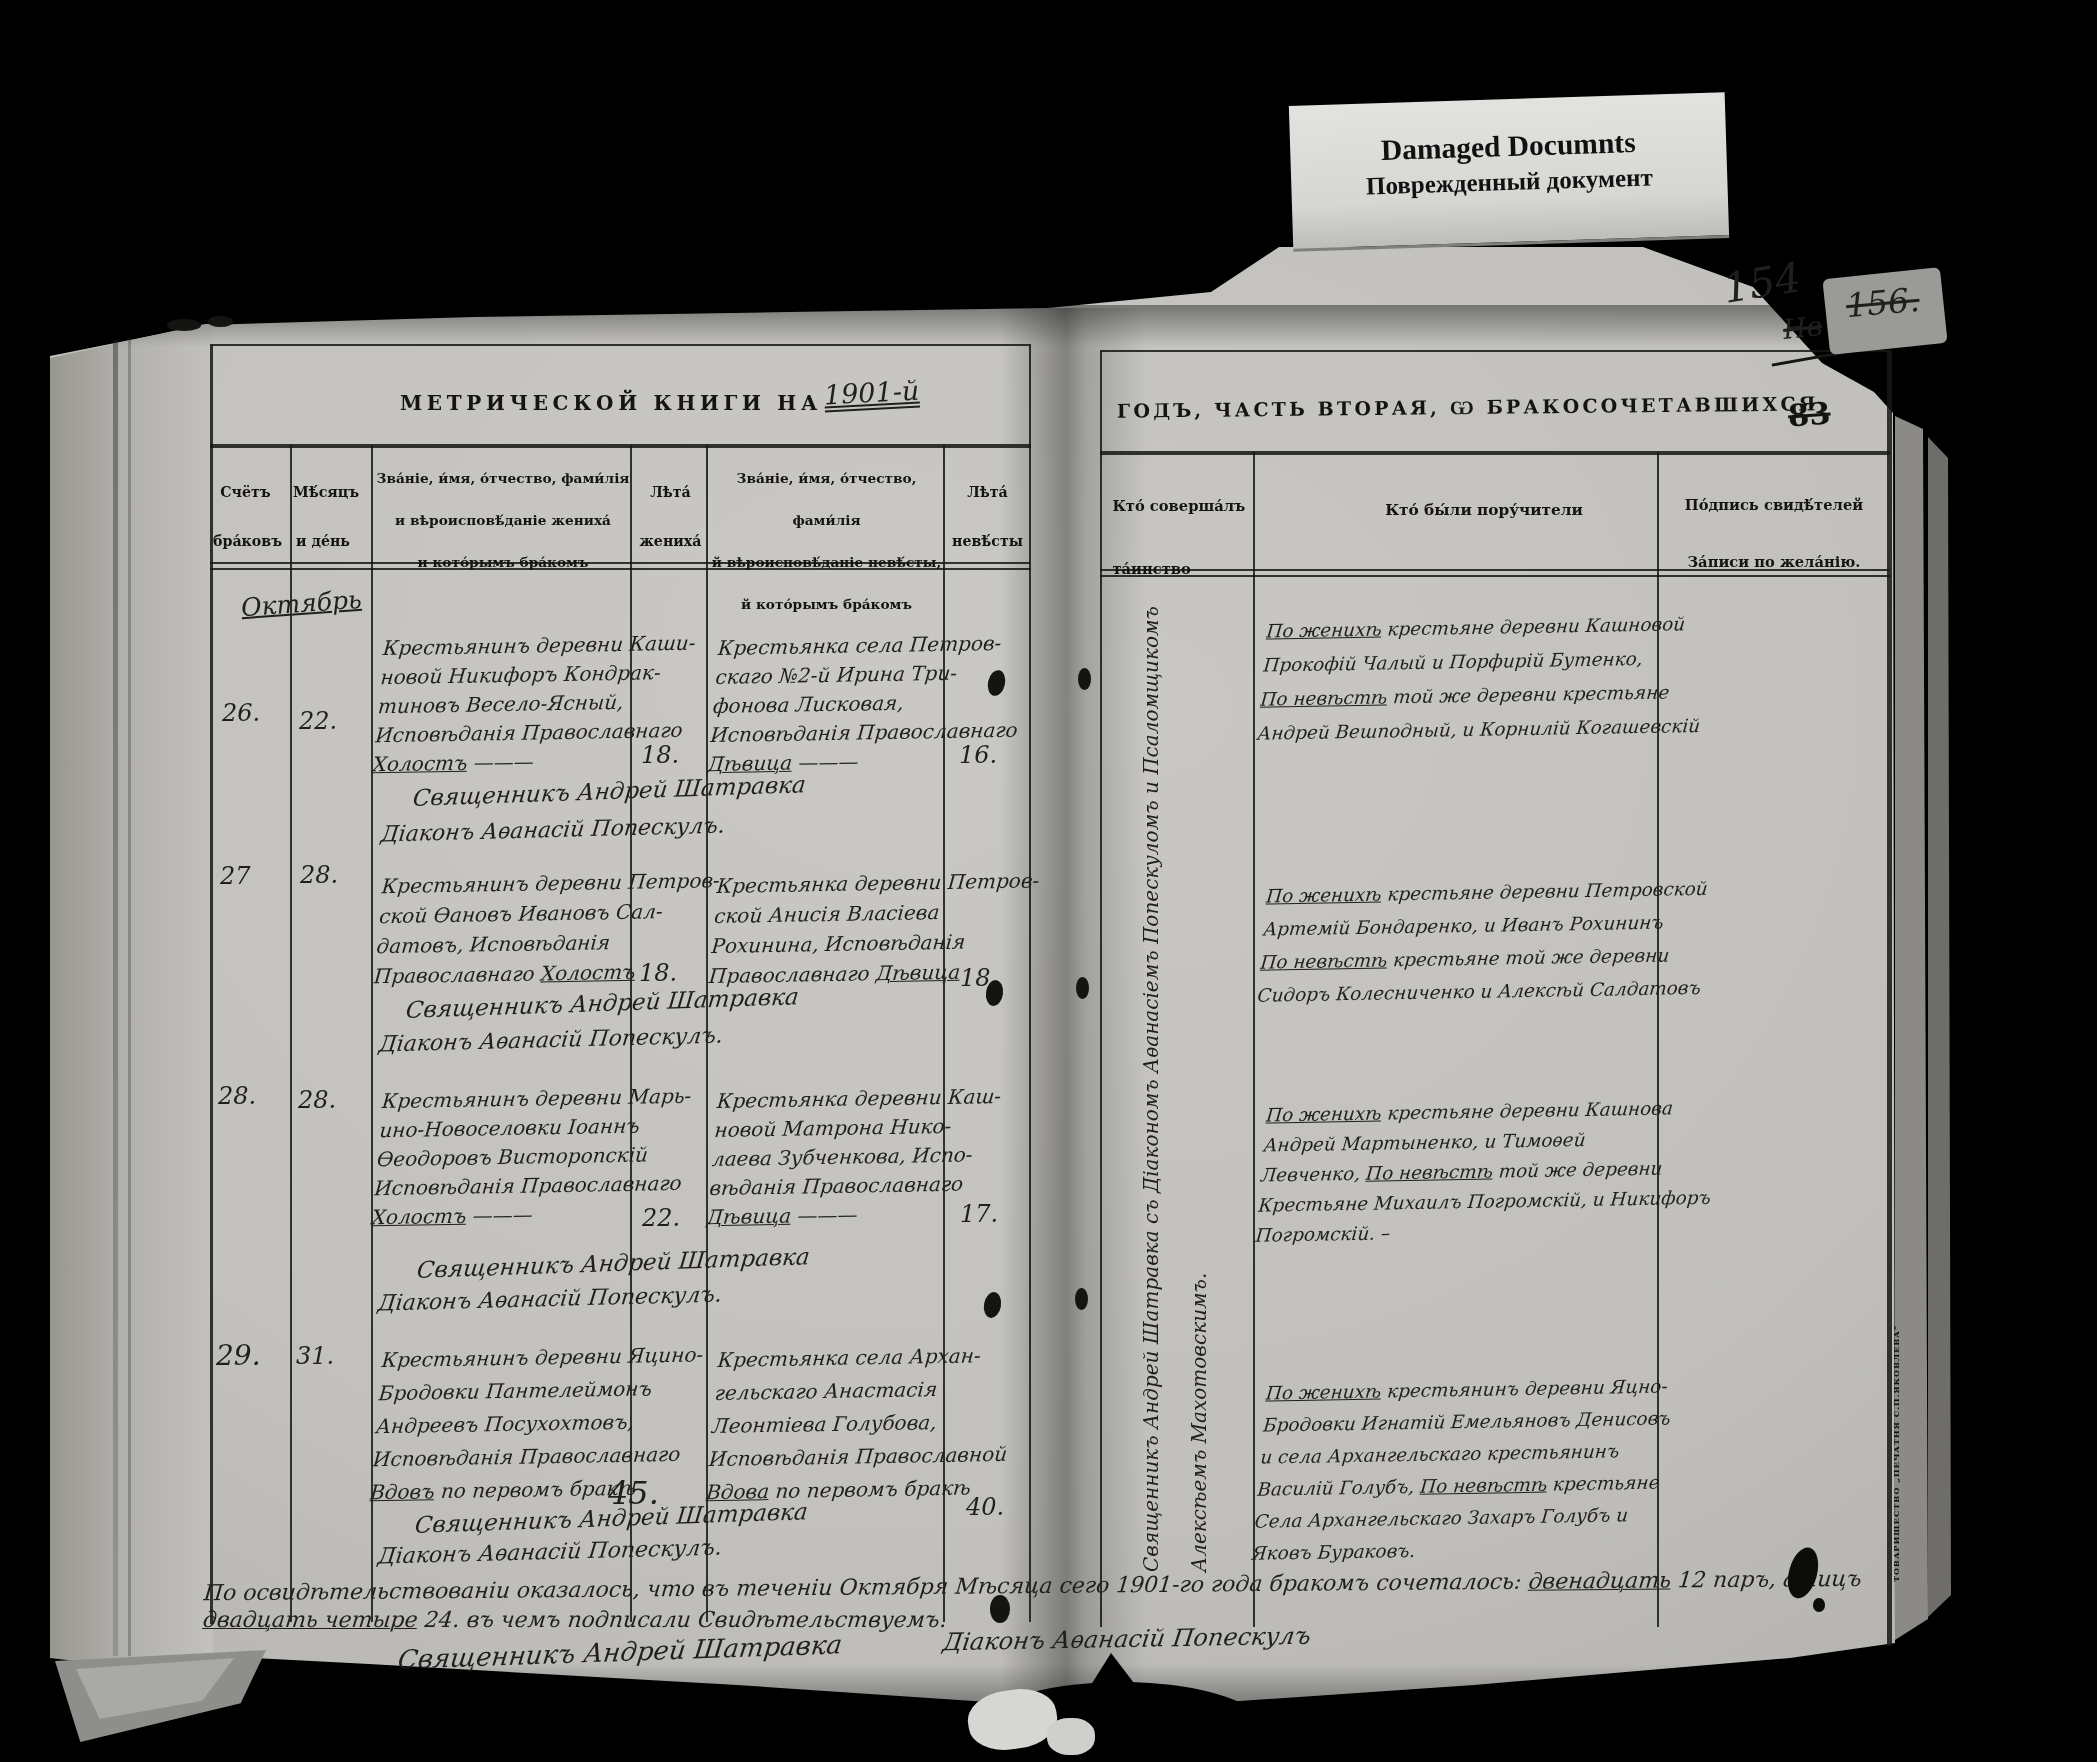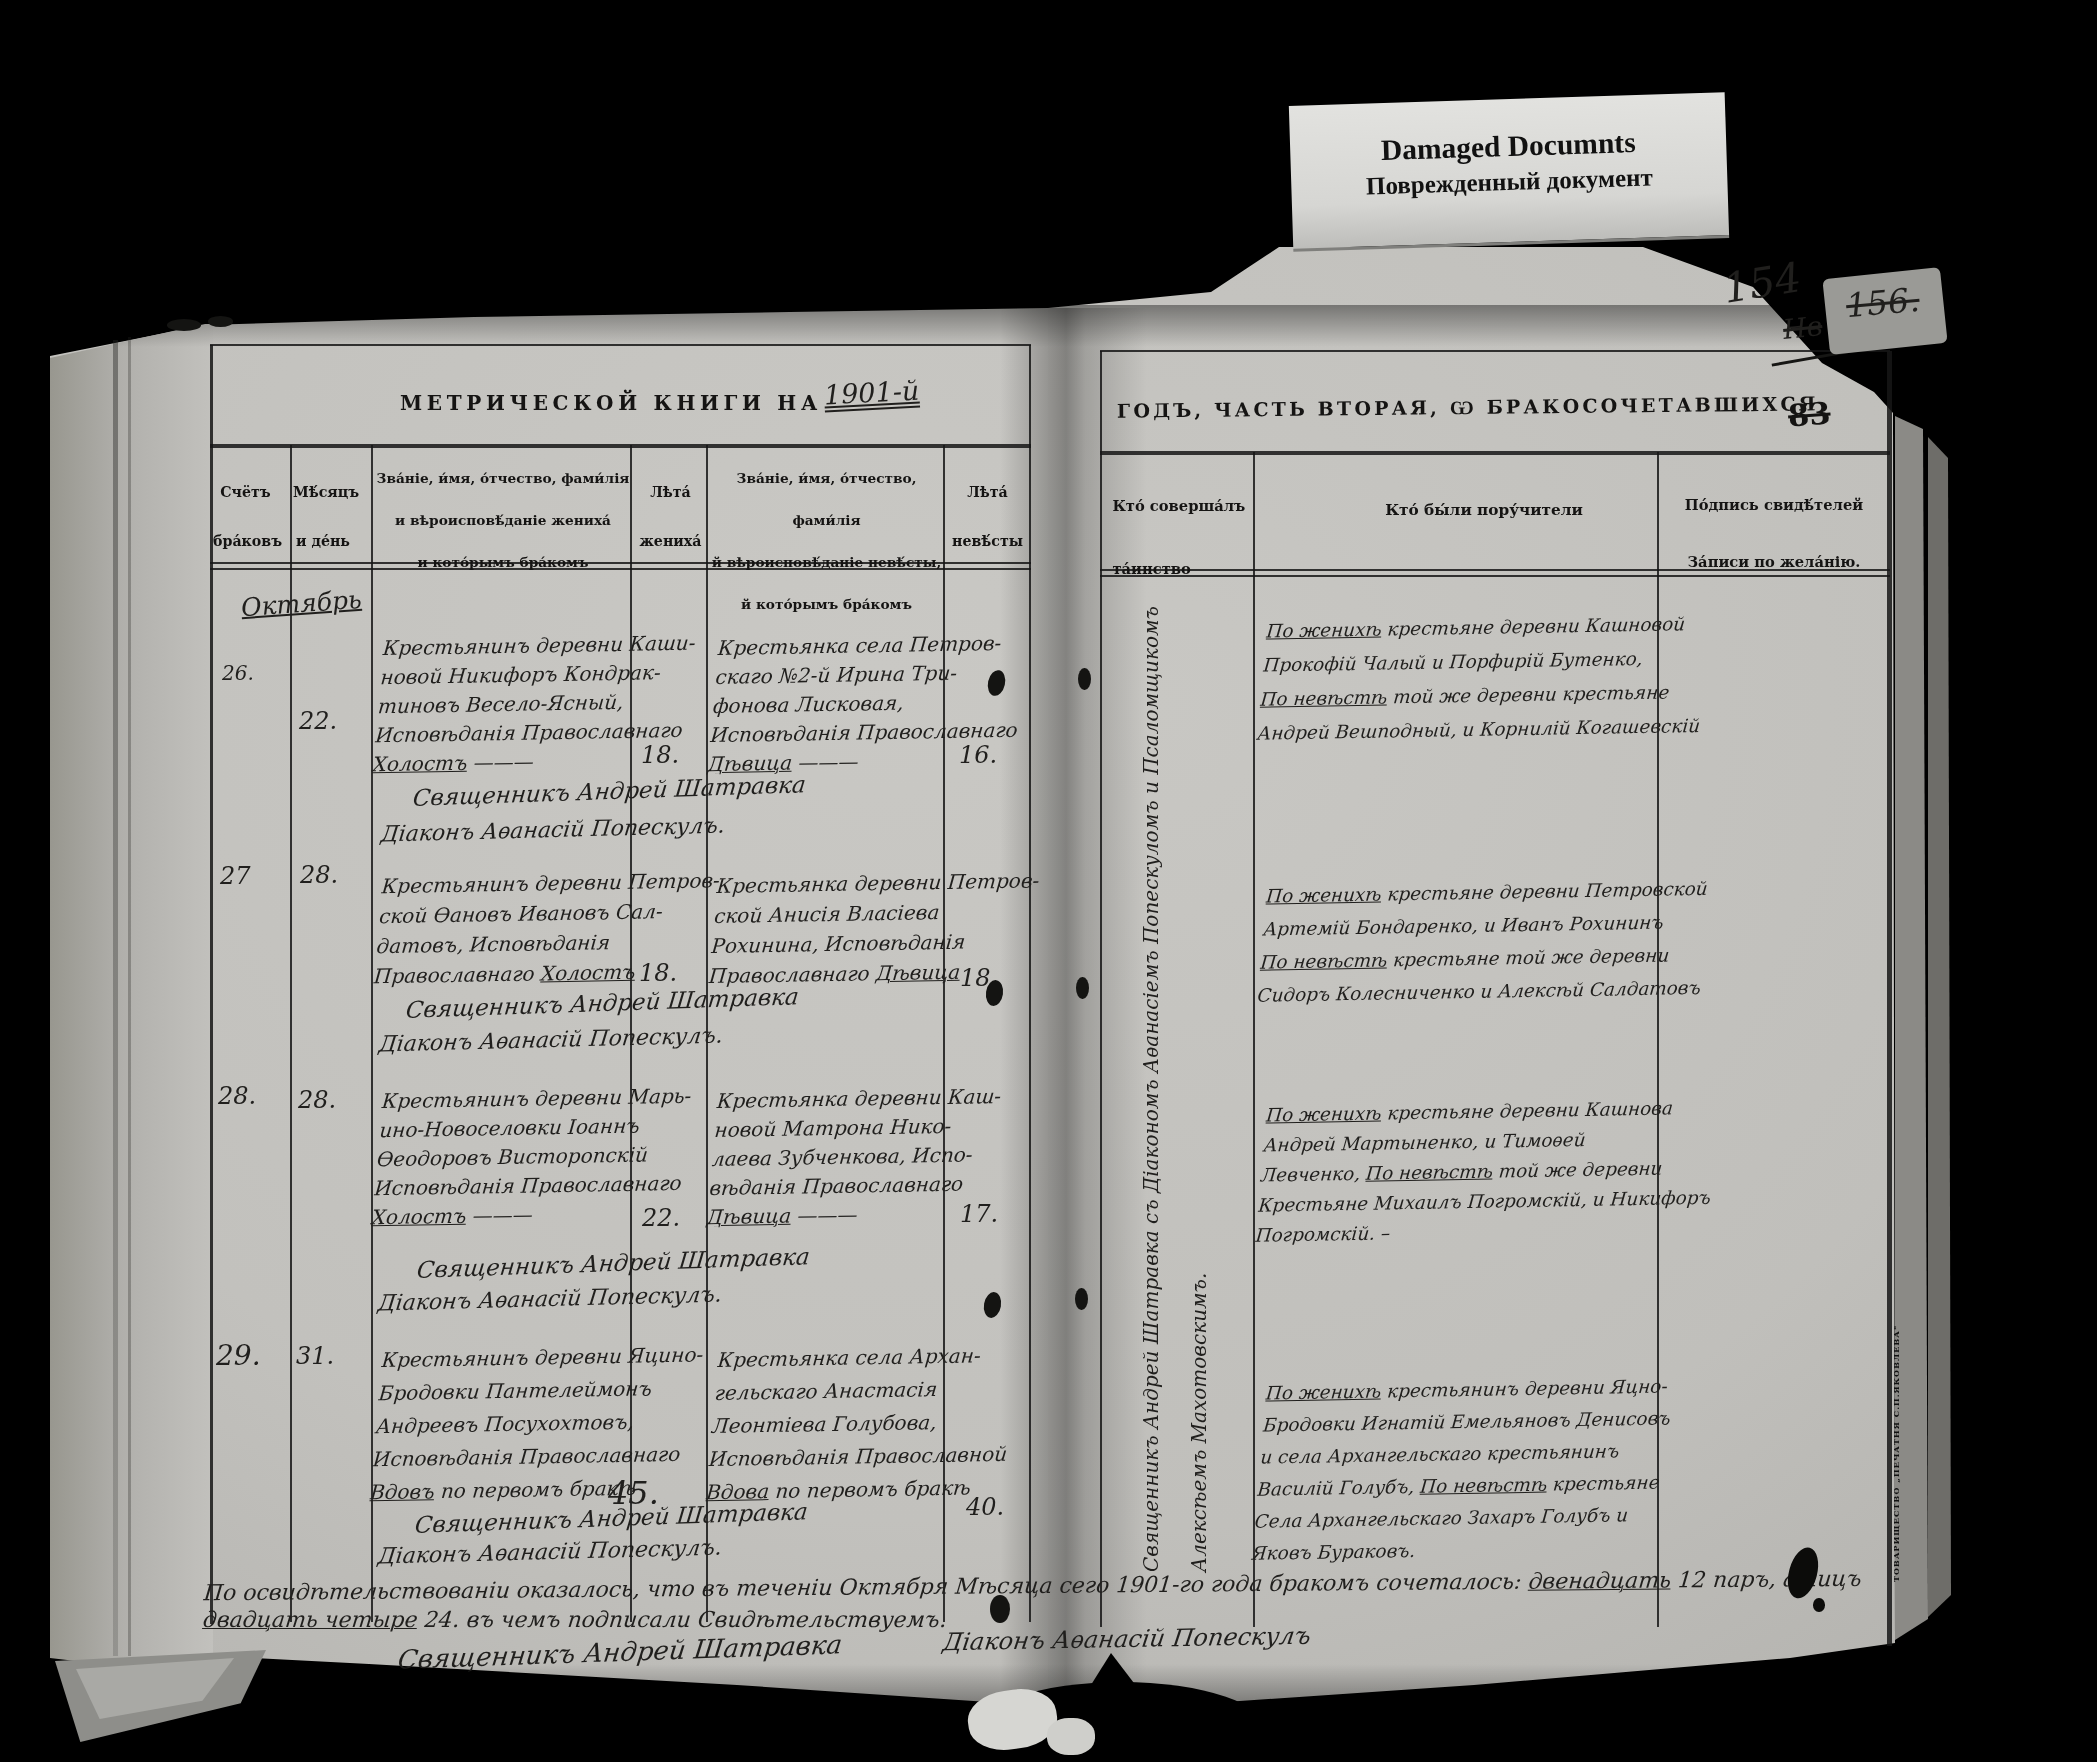--- a/index.html
+++ b/index.html
@@ -105,21 +105,21 @@
   <div class="abs print" style="left:1256px;top:501px;width:456px;font-size:15.3px;">
       <div>Кто́ бы́ли пору́чители</div>
     </div>
   <div class="abs print" style="left:1660px;top:476px;width:228px;font-size:14.7px;line-height:57px;">
       <div>По́дпись свидѣ́телей</div>
       <div>За́писи по жела́нію.</div>
     </div>
 
   <div class="abs hw underl nw" style="left:241px;top:589px;font-size:25px;transform:rotate(-4deg);">Октябрь</div>
 
-  <div class="abs hw nw" style="left:222px;top:661px;font-size:20px;">26.</div>
+  <div class="abs hw nw" style="left:222px;top:699px;font-size:24px;">26.</div>
   <div class="abs hw nw" style="left:299px;top:707px;font-size:24px;">22.</div>
   <div class="abs hw" style="left:378px;top:632px;width:253px;font-size:20px;line-height:29px;transform:rotate(-1deg) skewX(-6deg);">
       <div>Крестьянинъ деревни Каши-</div>
       <div>новой Никифоръ Кондрак-</div>
       <div>тиновъ Весело-Ясный,</div>
       <div>Исповѣданія Православнаго</div>
       <div><u>Холостъ</u> ———</div>
     </div>
   <div class="abs hw nw" style="left:641px;top:741px;font-size:24px;">18.</div>
   <div class="abs hw" style="left:713px;top:632px;width:232px;font-size:20px;line-height:29px;transform:rotate(-1deg) skewX(-6deg);">

